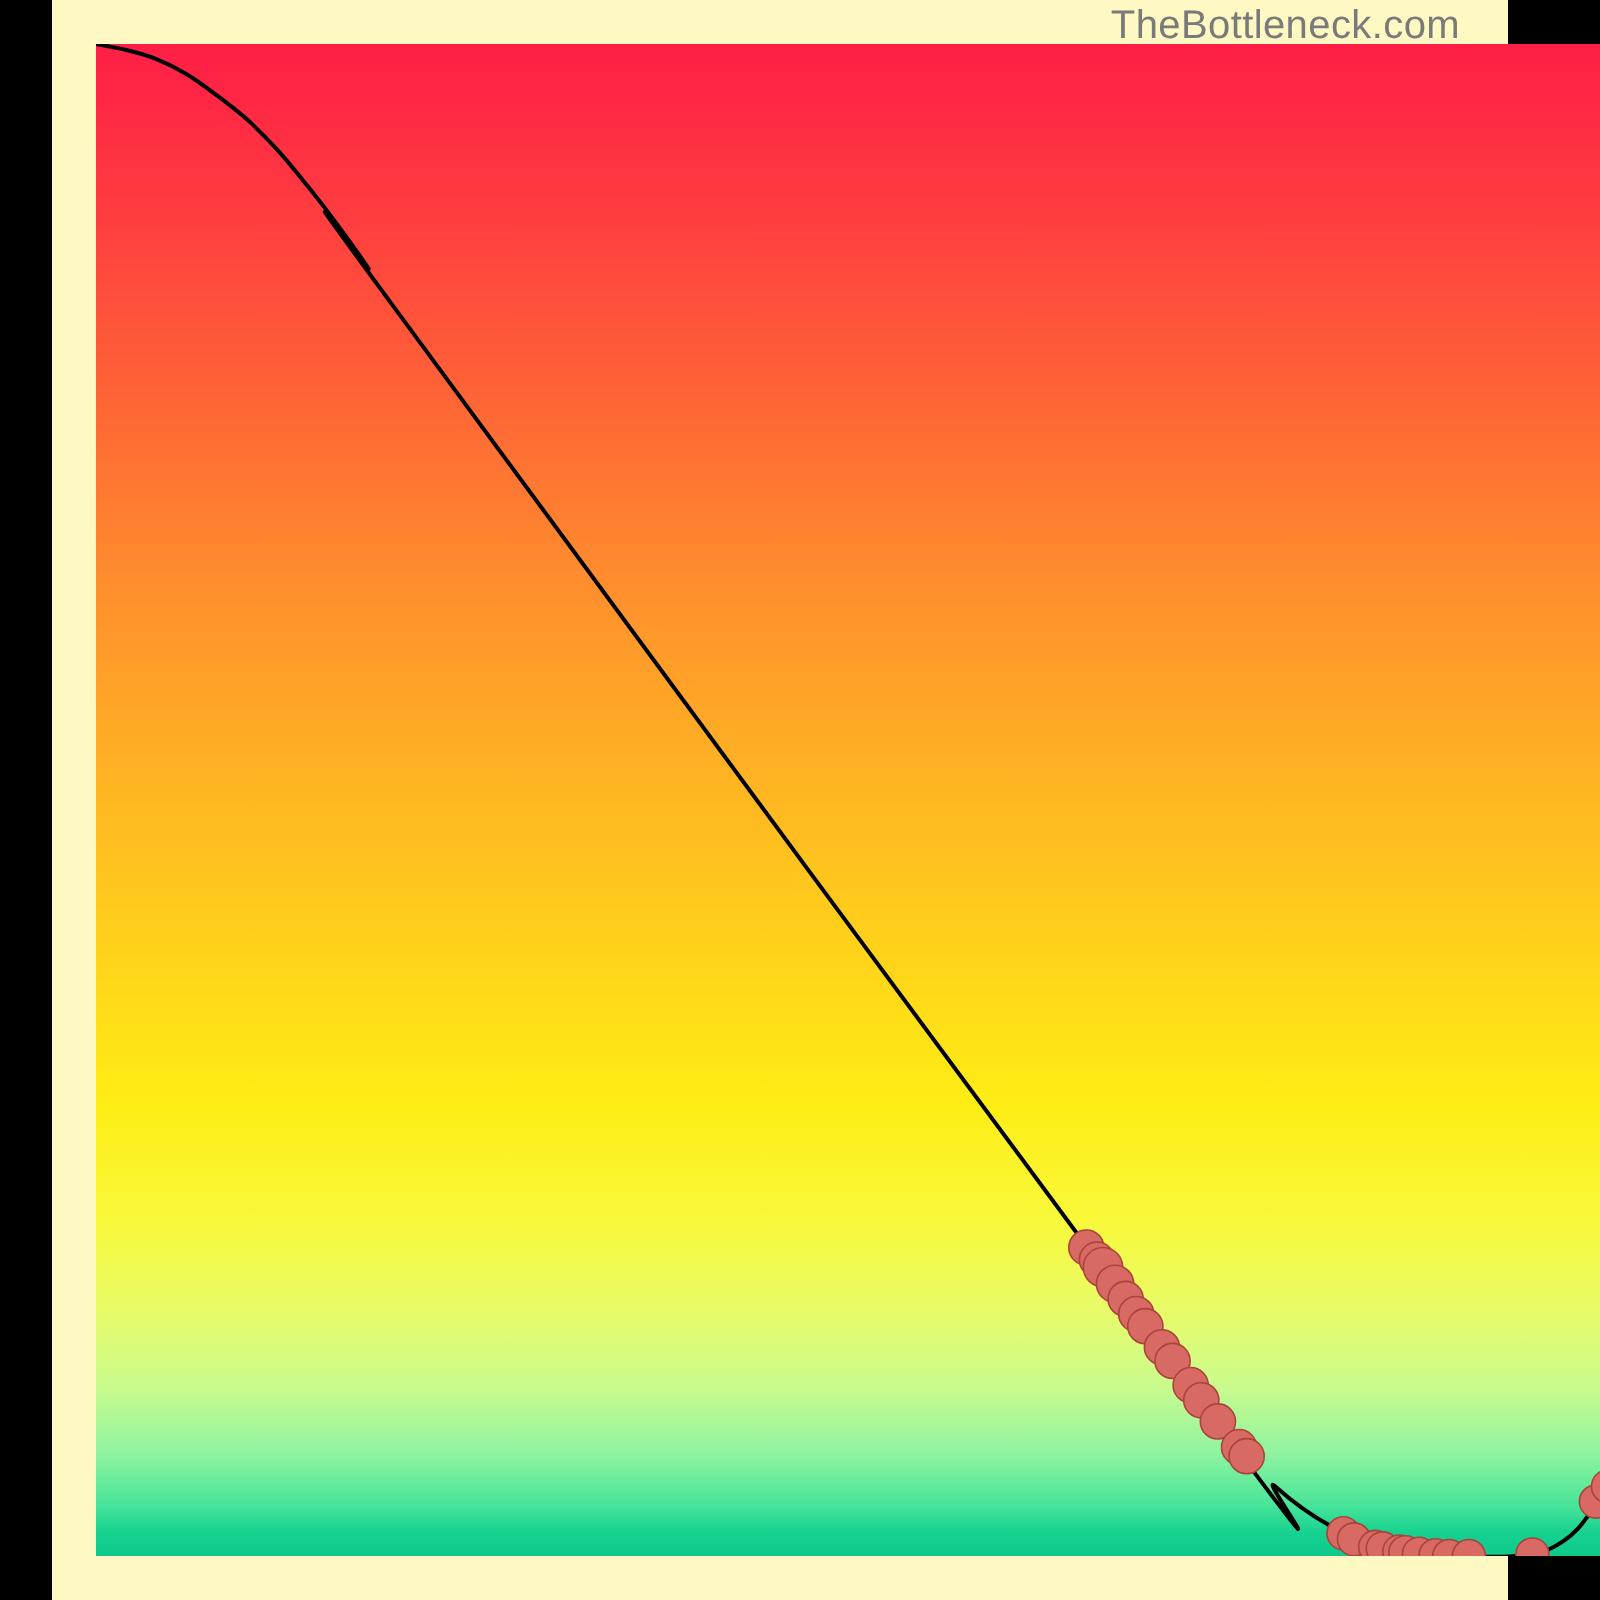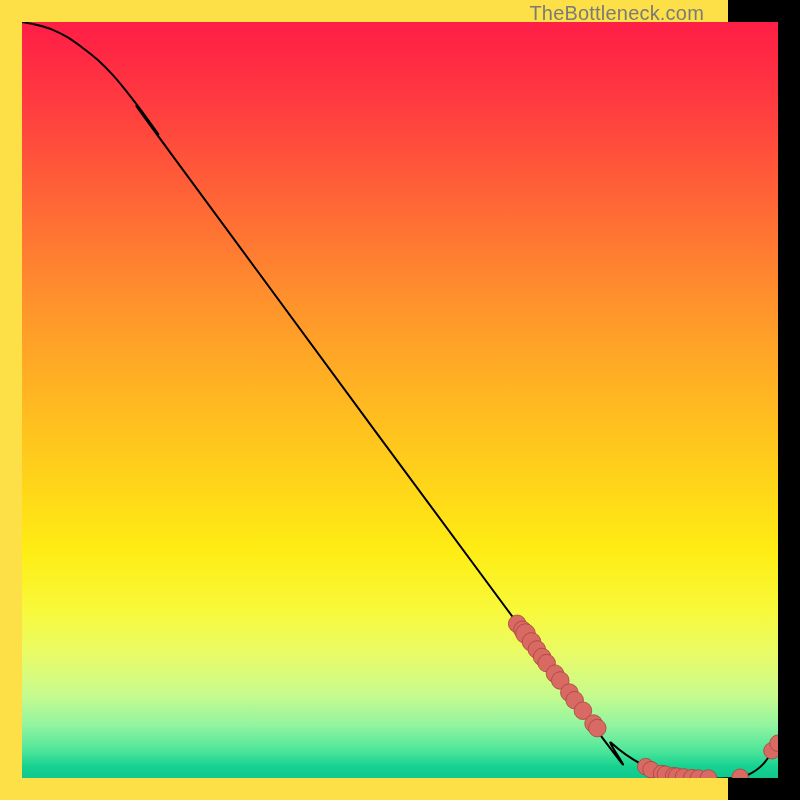--- a/index.html
+++ b/index.html
@@ -8,21 +8,22 @@
     width: 800px;
     height: 800px;
     background: #000;
     overflow: hidden;
     font-family: Arial, Helvetica, sans-serif;
   }
   .stage {
     position: relative;
     width: 728px;
     height: 800px;
-    background: #fde047;
+    background: #fef9c3;
+    margin-left: 26px;
   }
   .plot {
     position: absolute;
     left: 22px;
     top: 22px;
     width: 756px;
     height: 756px;
   }
   .gradient {
     position: absolute;

